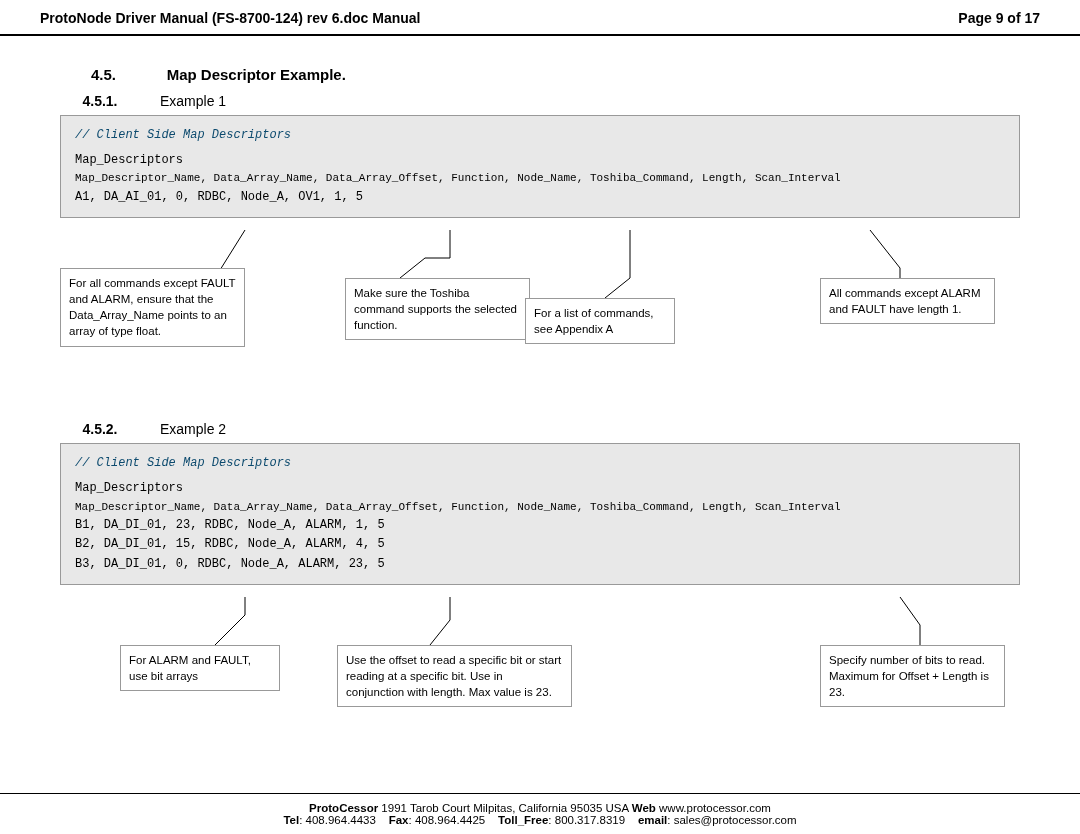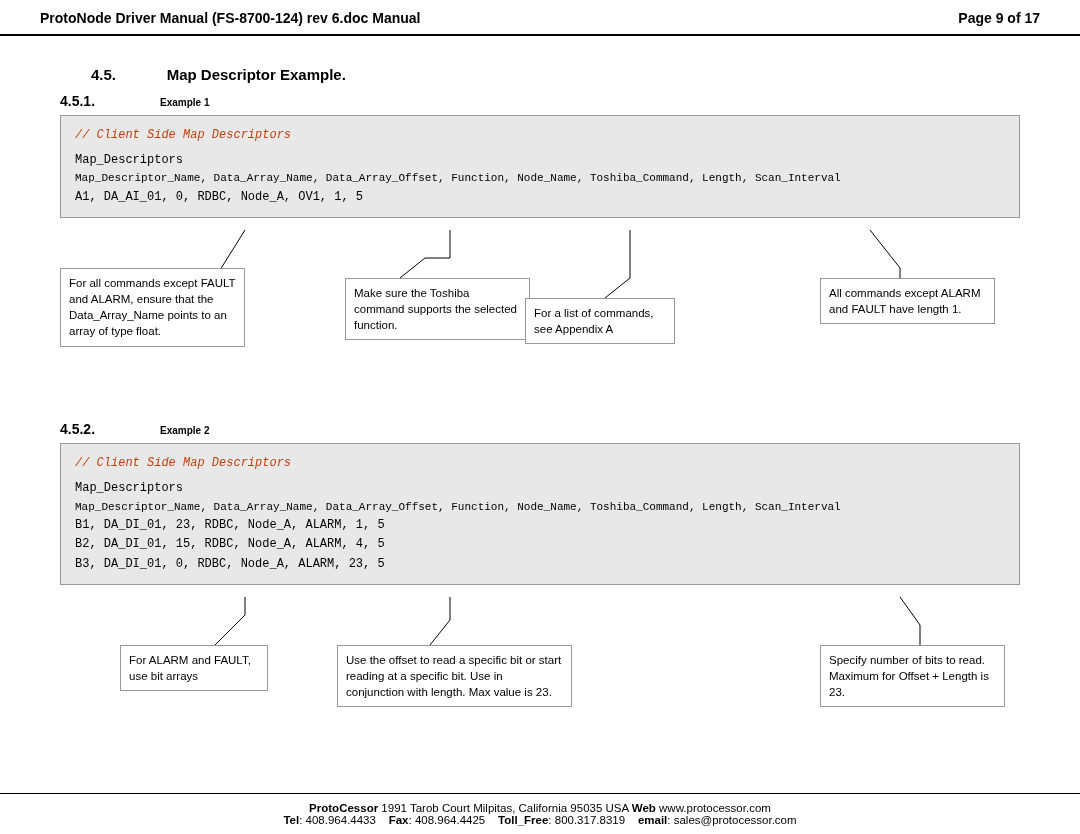--- a/index.html
+++ b/index.html
@@ -49,21 +49,21 @@
       border: 1px solid #999;
       background: #e8e8e8;
       padding: 10px 14px 10px 14px;
       font-family: 'Courier New', monospace;
       font-size: 12px;
       line-height: 1.6;
       position: relative;
     }
     .example-comment {
       font-style: italic;
-      color: #c2410c;
+      color: #0c4a6e;
     }
     .diagram-area {
       position: relative;
       margin-top: 10px;
       height: 200px;
     }
     .callout-box {
       position: absolute;
       border: 1px solid #999;
       background: #fff;
@@ -91,26 +91,26 @@
     }
     .example-title-row {
       display: flex;
       align-items: baseline;
       margin-bottom: 6px;
     }
     .example-num {
       font-weight: bold;
       font-size: 14px;
       width: 80px;
-      text-align: left;
+      text-align: center;
       margin-right: 20px;
     }
     .example-name {
-      font-weight: bold;
-      font-size: 10px;
+      font-weight: normal;
+      font-size: 14px;
     }
   </style>
 </head>
 <body>
 
 <div class="page">
 
   <div class="header">
     <span class="header-title">ProtoNode Driver Manual (FS-8700-124) rev 6.doc Manual</span>
     <span class="header-page">Page 9 of 17</span>
@@ -194,21 +194,21 @@
         <line x1="185" y1="20" x2="175" y2="30" stroke="#000" stroke-width="1"></line>
         <line x1="175" y1="30" x2="155" y2="50" stroke="#000" stroke-width="1"></line>
 
         <line x1="390" y1="2" x2="390" y2="25" stroke="#000" stroke-width="1"></line>
         <line x1="390" y1="25" x2="370" y2="50" stroke="#000" stroke-width="1"></line>
 
         <line x1="840" y1="2" x2="860" y2="30" stroke="#000" stroke-width="1"></line>
         <line x1="860" y1="30" x2="860" y2="50" stroke="#000" stroke-width="1"></line>
       </svg>
 
-      <div class="callout-box" style="left: 60px; top: 50px; width: 148px;">
+      <div class="callout-box" style="left: 60px; top: 50px; width: 160px;">
         <span>For ALARM and FAULT, use bit arrays</span>
       </div>
 
       <div class="callout-box" style="left: 277px; top: 50px; width: 235px;">
         <span>Use the offset to read a specific bit or start reading at a specific bit.  Use in conjunction with length.  Max value is 23.</span>
       </div>
 
       <div class="callout-box" style="left: 760px; top: 50px; width: 185px;">
         <span>Specify number of bits to read.  Maximum for Offset + Length is 23.</span>
       </div>

